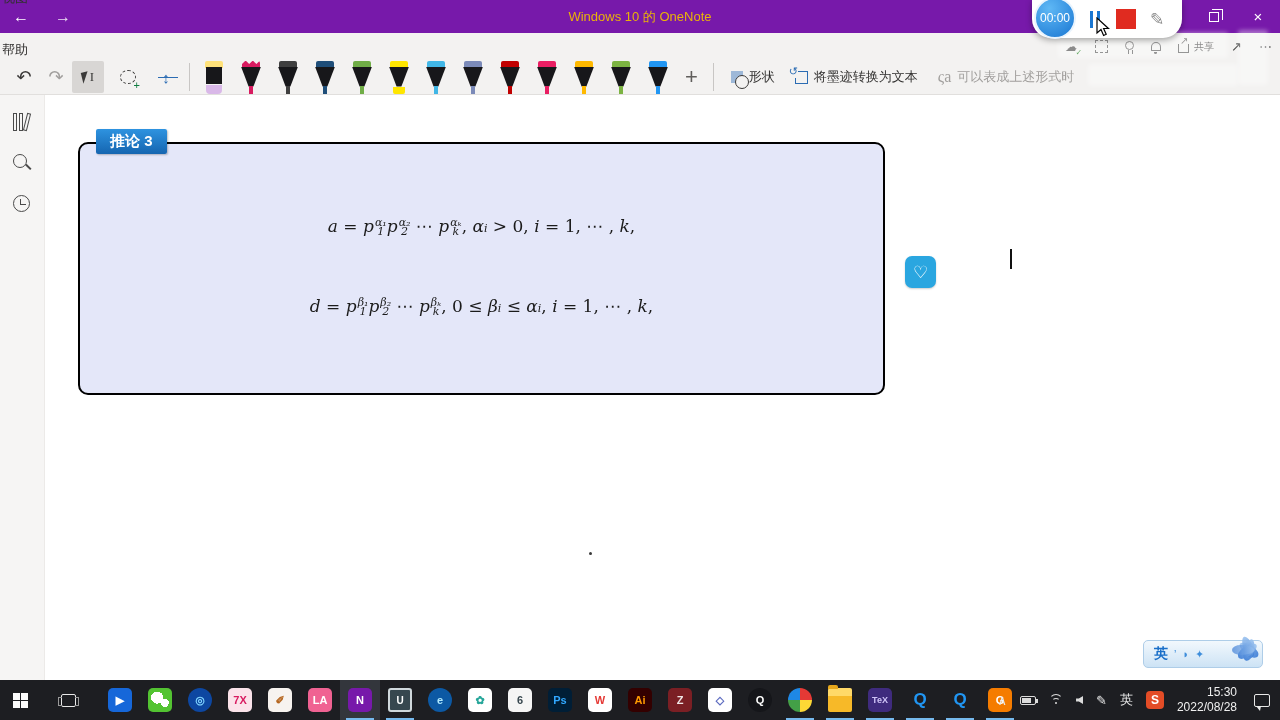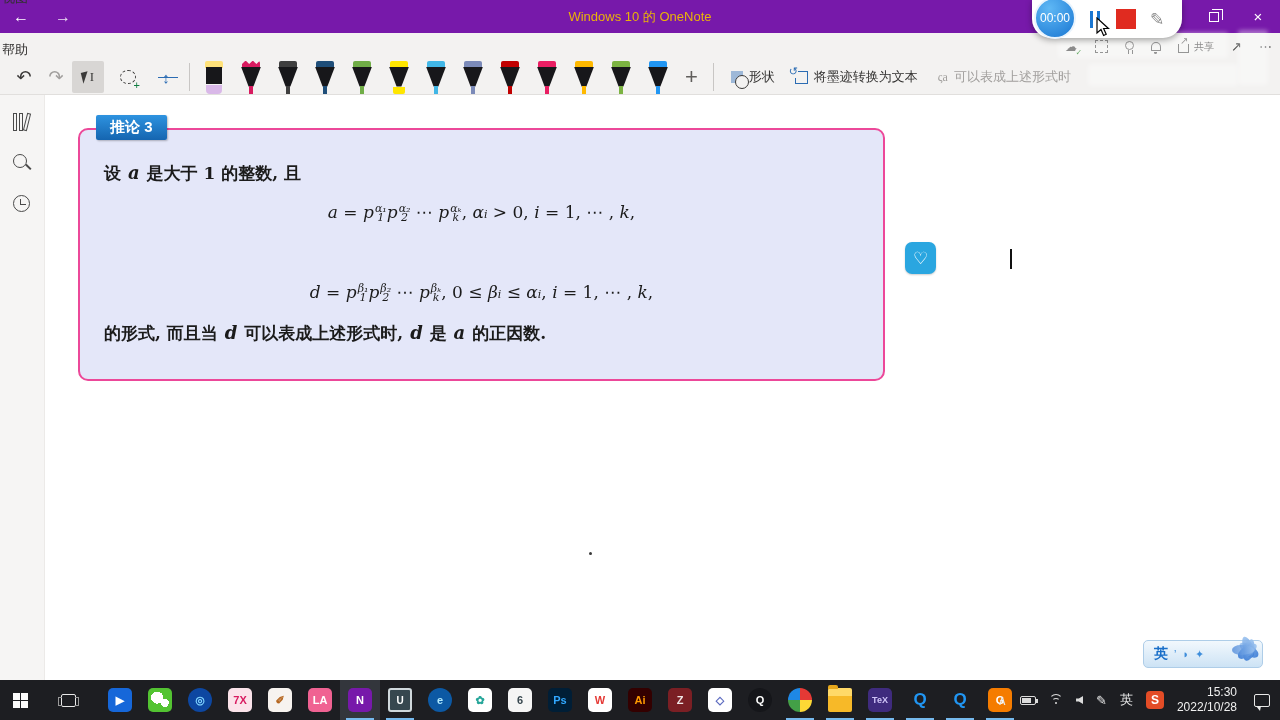--- a/index.html
+++ b/index.html
@@ -76,40 +76,40 @@
   .pen-item.eraser .band { background:#ffe27a; }
   .pen-item.eraser .body { clip-path:none; left:5px; width:16px; height:17px; }
   .pen-item.eraser .tip { left:5px; width:16px; height:9px; background:#d9b8e8; border-radius:0 0 4px 4px; }
   .add-pen { font-size:22px; color:#605e5c; margin:0 8px 0 14px; }
   .rib-cmd { display:flex; align-items:center; gap:6px; font-size:13px; color:#323130; margin:0 10px; white-space:nowrap; }
   .rib-cmd.disabled { color:#a19f9d; }
   .shape-ico { width:12px; height:12px; background:#9db8d8; position:relative; }
   .shape-ico::after { content:""; position:absolute; left:4px; top:4px; width:12px; height:12px; border:1.6px solid #3b3a39; border-radius:50%; background:#f3f2f1; }
   .conv-ico { width:13px; height:13px; border:1.6px solid #2b6cb3; position:relative; }
   .conv-ico::after { content:"↺"; position:absolute; left:-7px; top:-7px; font-size:11px; color:#2b6cb3; background:#f3f2f1; }
-  .convtxt-ico { font-size:12px; color:#a19f9d; font-family:"Liberation Serif", serif; }
+  .convtxt-ico { font-size:16px; color:#a19f9d; font-family:"Liberation Serif", serif; }
 
   
   .sidebar { position:absolute; left:0; top:95px; width:45px; height:585px; background:#f6f5f4; border-right:1px solid #eceae8; }
   .sb-ico { position:absolute; left:11px; width:22px; height:22px; }
   .books { top:16px; }
   .books i { position:absolute; top:2px; width:4px; height:18px; border:1.4px solid #4a4a4a; }
   .books i:nth-child(1){ left:2px; }
   .books i:nth-child(2){ left:8px; }
   .books i:nth-child(3){ left:14px; transform:rotate(14deg); }
   .search-ic { top:57px; }
   .search-ic::before { content:""; position:absolute; left:2px; top:2px; width:12px; height:12px; border:1.6px solid #4a4a4a; border-radius:50%; }
   .search-ic::after { content:""; position:absolute; left:14px; top:14px; width:7px; height:1.6px; background:#4a4a4a; transform:rotate(45deg); }
   .clock-ic { top:98px; }
   .clock-ic::before { content:""; position:absolute; left:2px; top:2px; width:15px; height:15px; border:1.6px solid #4a4a4a; border-radius:50%; }
   .clock-ic::after { content:""; position:absolute; left:9px; top:6px; width:5px; height:5px; border-left:1.6px solid #4a4a4a; border-bottom:1.6px solid #4a4a4a; }
 
   
   .canvas { position:absolute; left:46px; top:95px; width:1234px; height:585px; background:#fff; }
-  .coro-box { position:absolute; left:32px; top:33px; width:807px; height:253px; background:#e4e7f9; border:2px solid #ec4899; border-radius:10px; }
+  .coro-box { position:absolute; left:32px; top:47px; width:807px; height:253px; background:#e4e7f9; border:2px solid #000000; border-radius:10px; }
   .coro-tag { position:absolute; left:16px; top:-15px; padding:3px 14px; background:linear-gradient(180deg,#2e93e0,#1565b0); color:#fff; font-weight:bold; font-size:15px; border-radius:2px; box-shadow:1px 1px 2px rgba(0,0,0,.25); }
   .cline { position:absolute; left:24px; font-size:17px; font-weight:600; color:#1b1b1b; }
   .l1 { top:32px; } .l2 { top:113px; } .l3 { top:192px; }
   .mline { position:absolute; left:0; width:100%; text-align:center; font-size:17px; color:#1b1b1b; }
   .m1 { top:72px; } .m2 { top:152px; }
   .mt { font-family:"DejaVu Serif", serif; }
   .mi, .mps .base { font-family:"DejaVu Serif", serif; font-style:italic; }
   .cline .mi { font-size:18px; padding:0 1px; }
   .mps { display:inline-flex; align-items:center; }
   .mps .stack { display:inline-flex; flex-direction:column; font-size:11px; line-height:9px; font-family:"DejaVu Serif", serif; font-style:italic; margin-left:1px; transform:translateY(1px); }
@@ -310,21 +310,20 @@
         <i></i>
         <i></i>
       </span>
     <span class="sb-ico search-ic"></span>
     <span class="sb-ico clock-ic"></span>
   </div>
 
   <div class="canvas">
     <div class="coro-box">
       <span class="coro-tag">推论 3</span>
-      <div class="cline l1"><span class="mt">设 </span><span class="mi">a</span><span class="mt"> 是大于 1 的整数, 且</span></div>
       <div class="mline m1"><span class="mi">a</span><span class="mt"> = </span><span class="mps">
             <span class="base">p</span>
             <span class="stack">
               <span>α₁</span>
               <span>1</span>
             </span>
           </span><span class="mps">
             <span class="base">p</span>
             <span class="stack">
               <span>α₂</span>
@@ -349,21 +348,20 @@
               <span>β₂</span>
               <span>2</span>
             </span>
           </span><span class="mt"> ⋯ </span><span class="mps">
             <span class="base">p</span>
             <span class="stack">
               <span>βₖ</span>
               <span>k</span>
             </span>
           </span><span class="mt">, 0 ≤ </span><span class="mi">β</span><span class="msub">i</span><span class="mt"> ≤ </span><span class="mi">α</span><span class="msub">i</span><span class="mt">, </span><span class="mi">i</span><span class="mt"> = 1, ⋯ , </span><span class="mi">k</span><span class="mt">,</span></div>
-      <div class="cline l3"><span class="mt">的形式, 而且当 </span><span class="mi">d</span><span class="mt"> 可以表成上述形式时, </span><span class="mi">d</span><span class="mt"> 是 </span><span class="mi">a</span><span class="mt"> 的正因数.</span></div>
       <span class="heart-btn">♡</span>
     </div>
     <span class="ink-dot"></span>
     <span class="caret"></span>
   </div>
 
   <div class="watermark">
     <i class="wm1"></i>
       <i class="wm2"></i>
       <i class="wm3"></i>
@@ -492,19 +490,19 @@
           <i></i>
           <i></i>
           <i></i>
         </span>
       <span class="vol"></span>
       <span class="tray-ico">✎</span>
       <span class="ime-ind">英</span>
       <span class="sogou-s">S</span>
       <span class="clock-block">
         <div>15:30</div>
-        <div>2022/10/28</div>
+        <div>2022/08/28</div>
       </span>
       <span class="action-center"></span>
     </div>
   </div>
 
 </div>
 
 </body></html>

